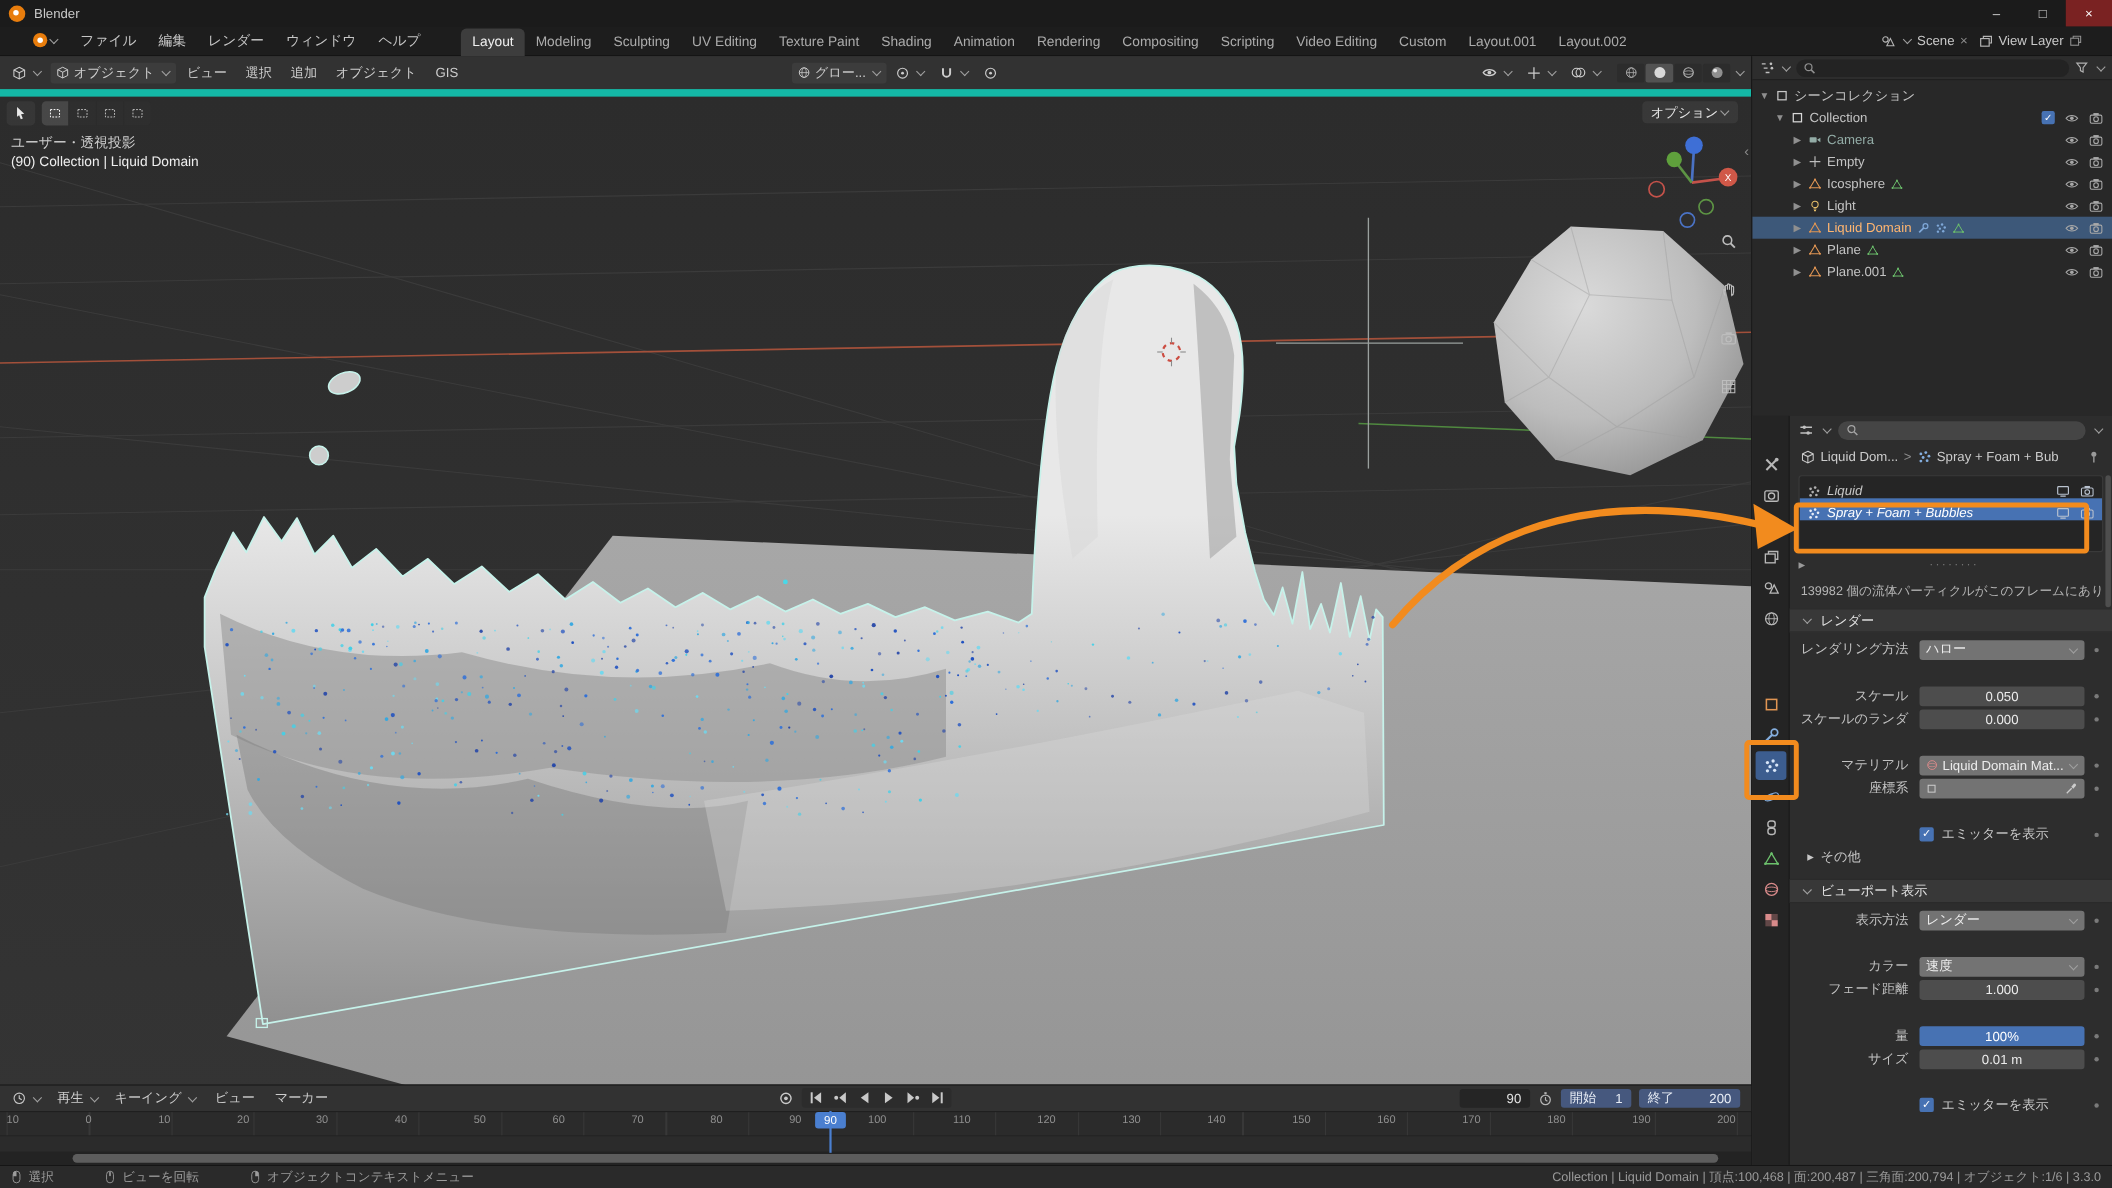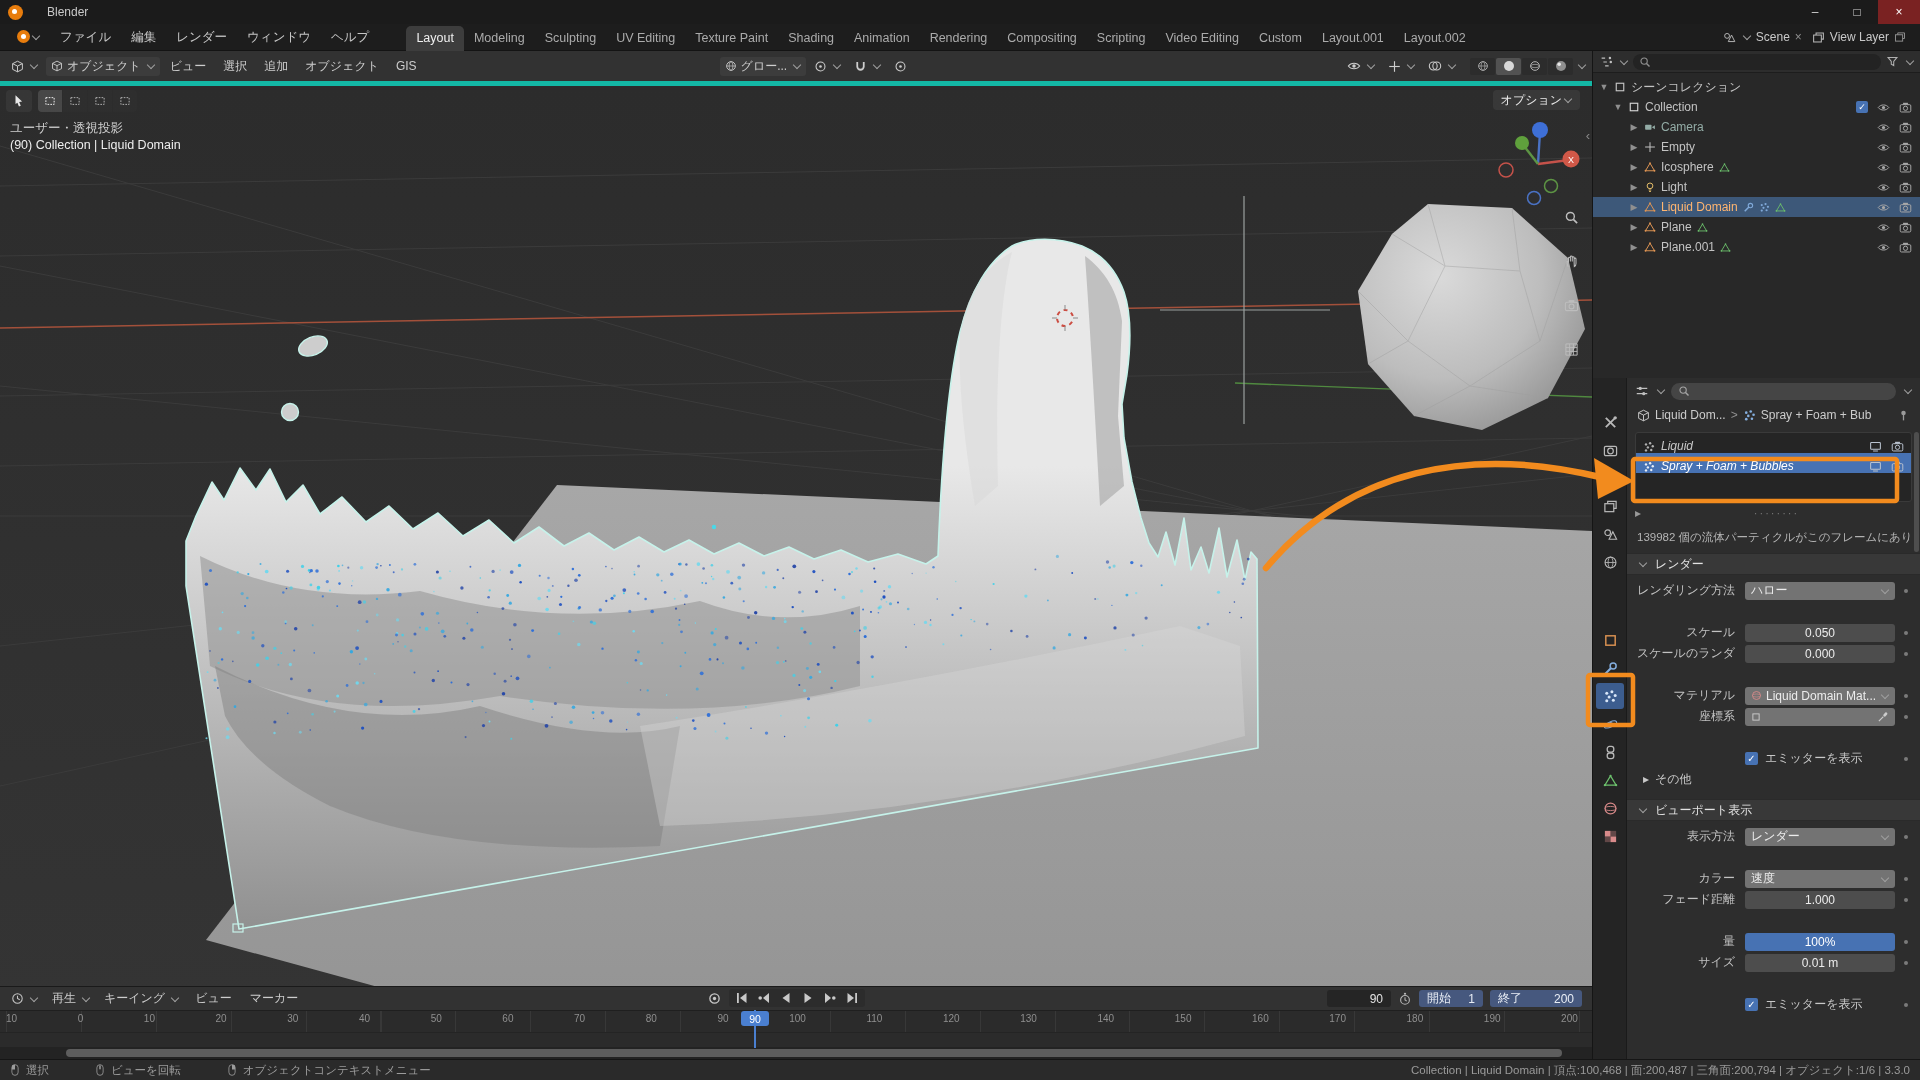--- a/index.html
+++ b/index.html
@@ -1,47 +1,47 @@
 <!DOCTYPE html>
 <html><head>
 <meta charset="utf-8">
 <style>
   * { box-sizing: border-box; margin: 0; padding: 0; }
   html,body { width:1920px; height:1080px; overflow:hidden; background:#111;
     font-family:"Liberation Sans","DejaVu Sans",sans-serif; font-size:12px; color:#cfcfcf; }
   .app { position:relative; width:1920px; height:1080px; background:#1d1d1d; }
 
   
-  .titlebar { height:24px; background:#1b1b1b; display:flex; align-items:center; padding-left:8px;gap:16px; }
+  .titlebar { height:24px; background:#1b1b1b; display:flex; align-items:center; padding-left:8px; }
   .titlebar .apptitle { margin-left:8px; color:#c9c9c9; font-size:12px; }
   .winctl { margin-left:auto; display:flex; height:24px; }
   .wbtn { width:42px; display:flex; align-items:center; justify-content:center; color:#d5d5d5; font-size:12px; }
   .wbtn.close { background:#7a2222; color:#fff; }
   .blogo { width:15px; height:15px; border-radius:50%; background:#e87d0d; position:relative; }
   .blogo::after { content:""; position:absolute; left:4px; top:4px; width:5px; height:5px; border-radius:50%; background:#fff; }
 
   
-  .menubar { height:27px; background:#1d1d1d; border-bottom:1px solid #141414; display:flex; align-items:center; padding:0 8px; gap:2px; }
+  .menubar { height:27px; background:#1d1d1d; border-bottom:1px solid #141414; display:flex; align-items:center; padding:0 21px; gap:2px; }
   .menu-item { padding:4px 9px; color:#c6c6c6; font-size:12.5px; border-radius:3px; }
   .ws-tabs { display:flex; margin-left:26px; align-items:flex-end; height:27px; }
   .ws-tab { padding:5px 10px 6px; color:#ababab; font-size:12.5px; border-radius:5px 5px 0 0; white-space:nowrap; }
   .ws-tab.active { background:#3d3d3d; color:#f0f0f0; }
   .mb-right { margin-left:auto; display:flex; align-items:center; gap:10px; padding-right:6px; }
   .pill { display:flex; align-items:center; gap:5px; color:#c9c9c9; }
   .chev { width:6px; height:6px; border-right:1.6px solid #9f9f9f; border-bottom:1.6px solid #9f9f9f;
           transform:rotate(45deg); display:inline-block; margin:0 1px 2px 3px; flex:none; }
   .ic { flex:none; }
 
   
   .main { display:flex; height:1008px; }
   .left-col { width:1592px; display:flex; flex-direction:column; }
   .right-col { width:328px; border-left:1px solid #151515; display:flex; flex-direction:column; background:#282828; }
 
   
-  .toolheader { height:22px; background:#323232; border-bottom:5px solid #14b8a6; display:flex; align-items:center; padding:15px 6px; gap:3px; font-size:12px; }
+  .toolheader { height:22px; background:#323232; border-bottom:7px solid #14b8a6; display:flex; align-items:center; padding:15px 6px; gap:3px; font-size:12px; }
   .hbtn { display:flex; align-items:center; gap:4px; padding:1px 5px; border-radius:3px; color:#cdcdcd; }
   .dd-raised { background:#3c3c3c; }
   .th-menu { padding:2px 7px; color:#cdcdcd; }
   .shadegrp { display:flex; gap:1px; margin-left:6px; }
   .shadebtn { width:25px; height:17px; background:#2c2c2c; display:flex; align-items:center; justify-content:center; border-radius:2px; }
   .shadebtn.active { background:#525252; }
 
   
   .viewport { position:relative; width:1592px; height:913px; background:#2e2e2e; overflow:hidden; }
   .scene { position:absolute; inset:0; }

